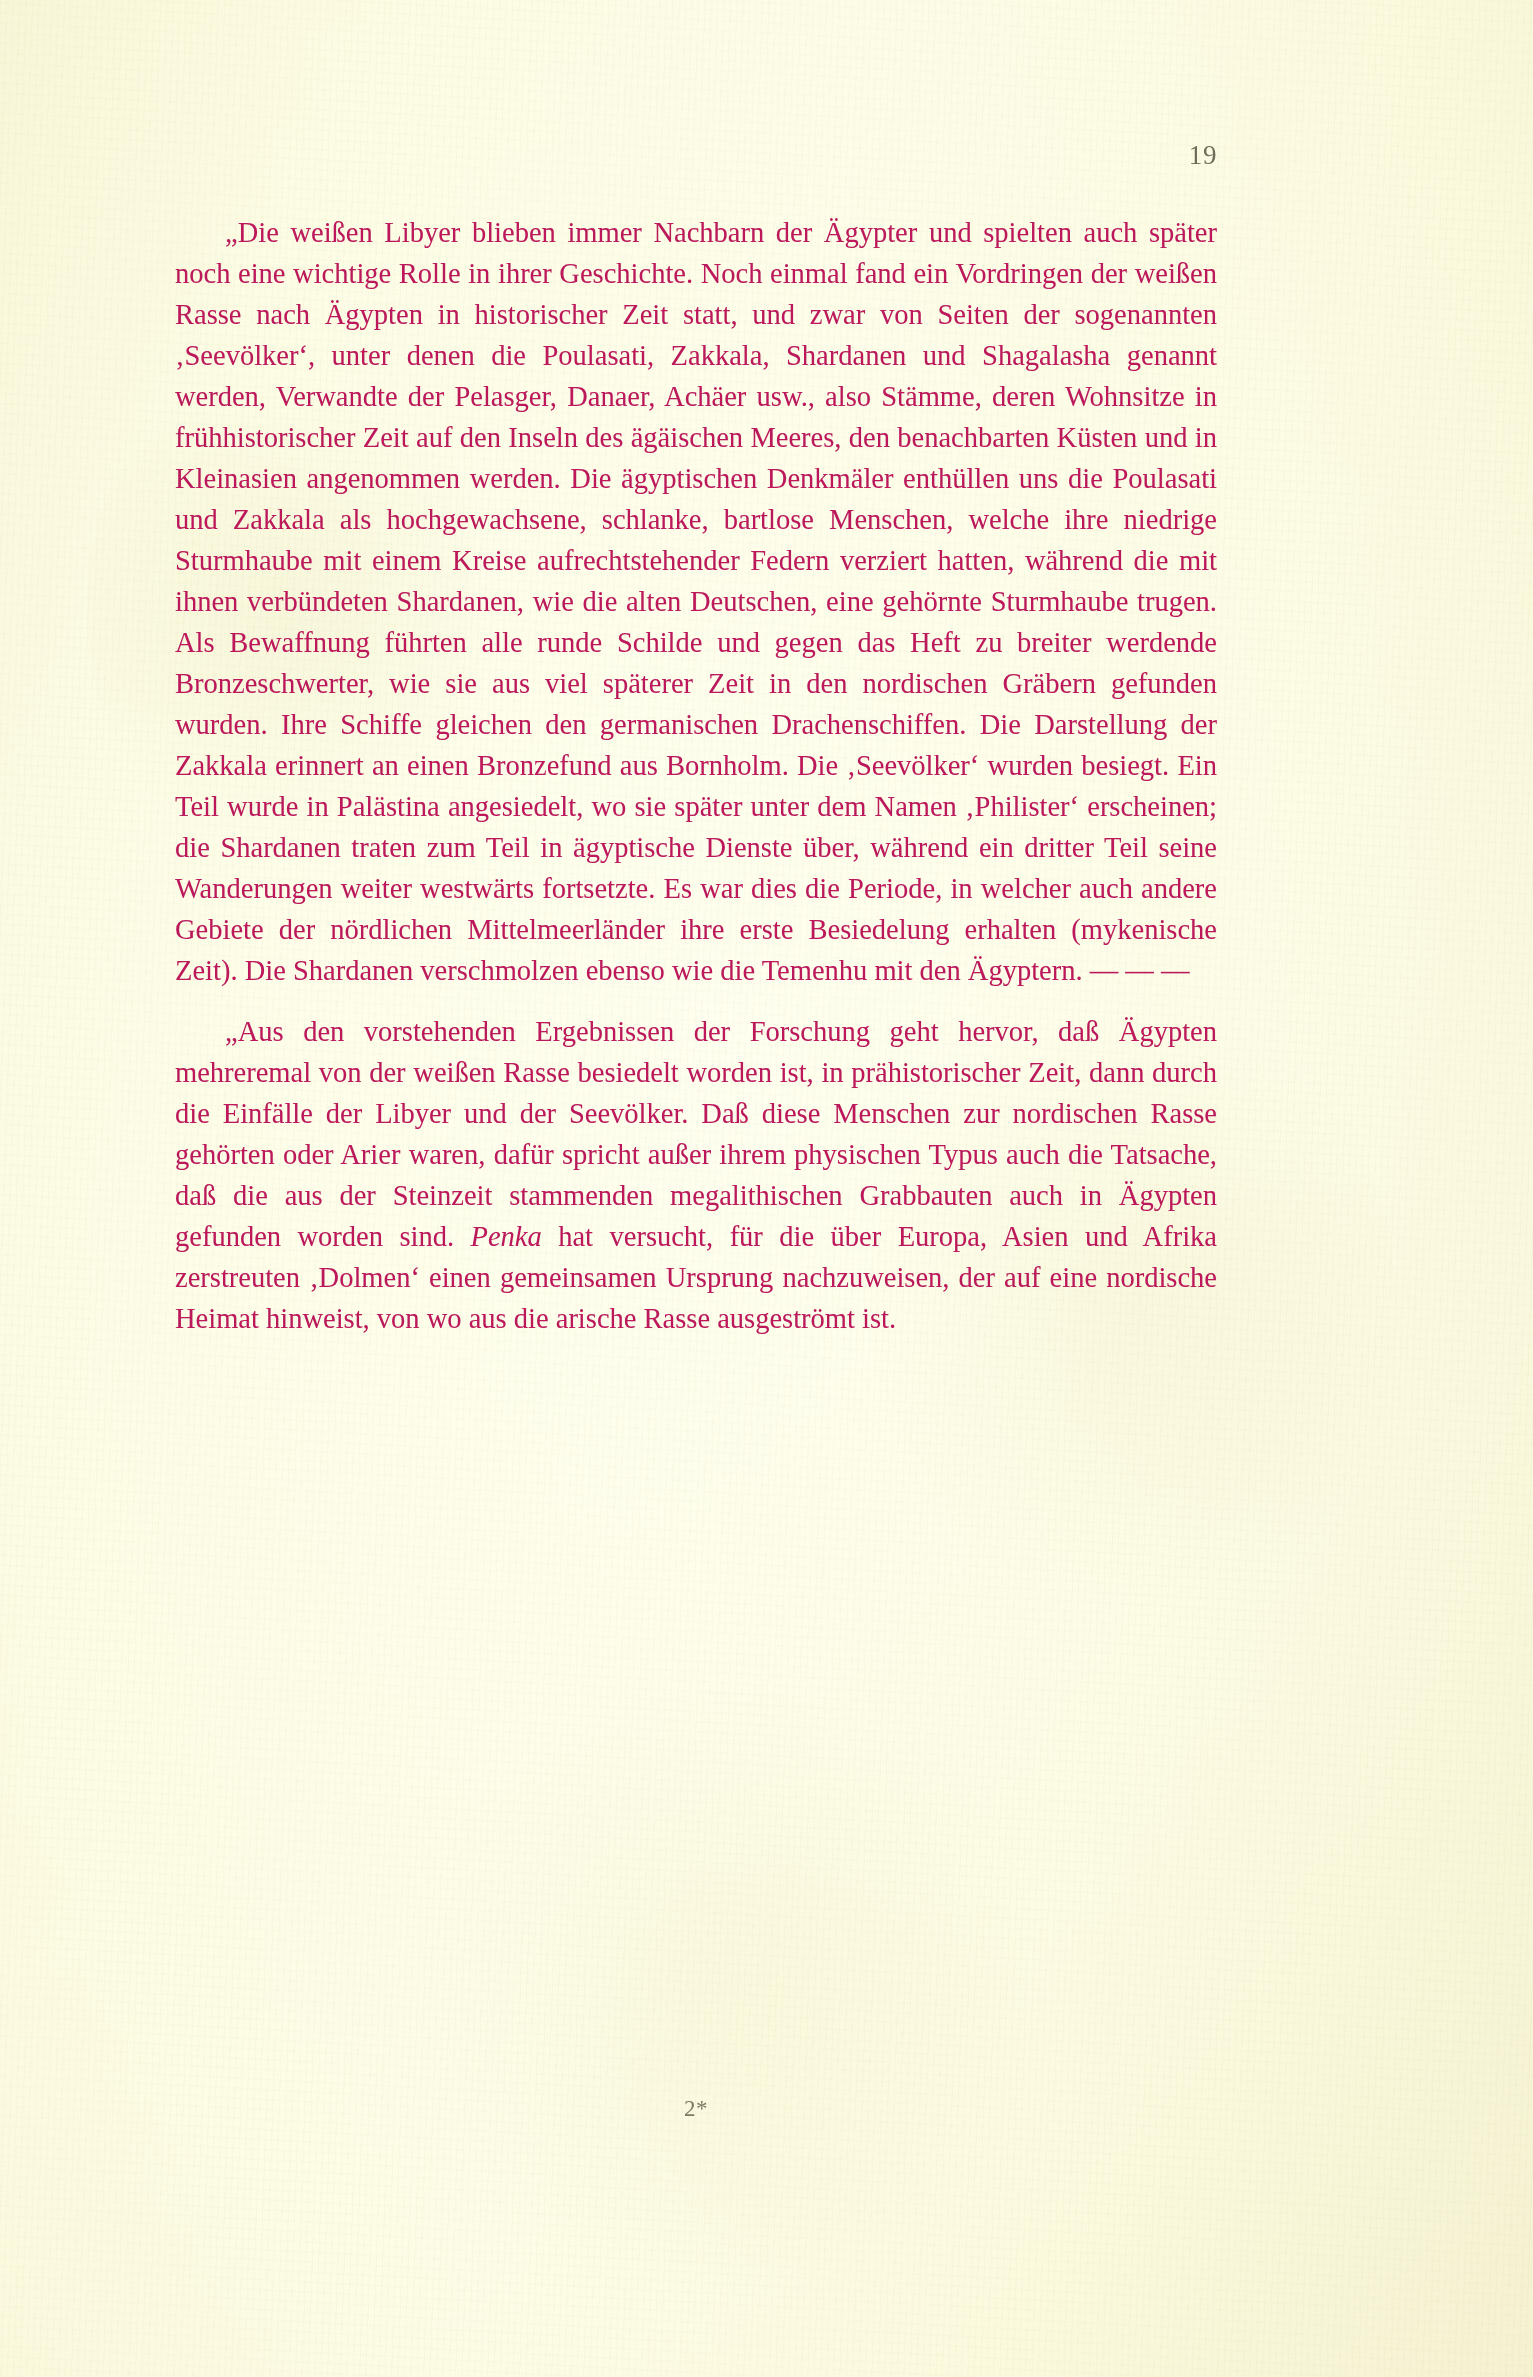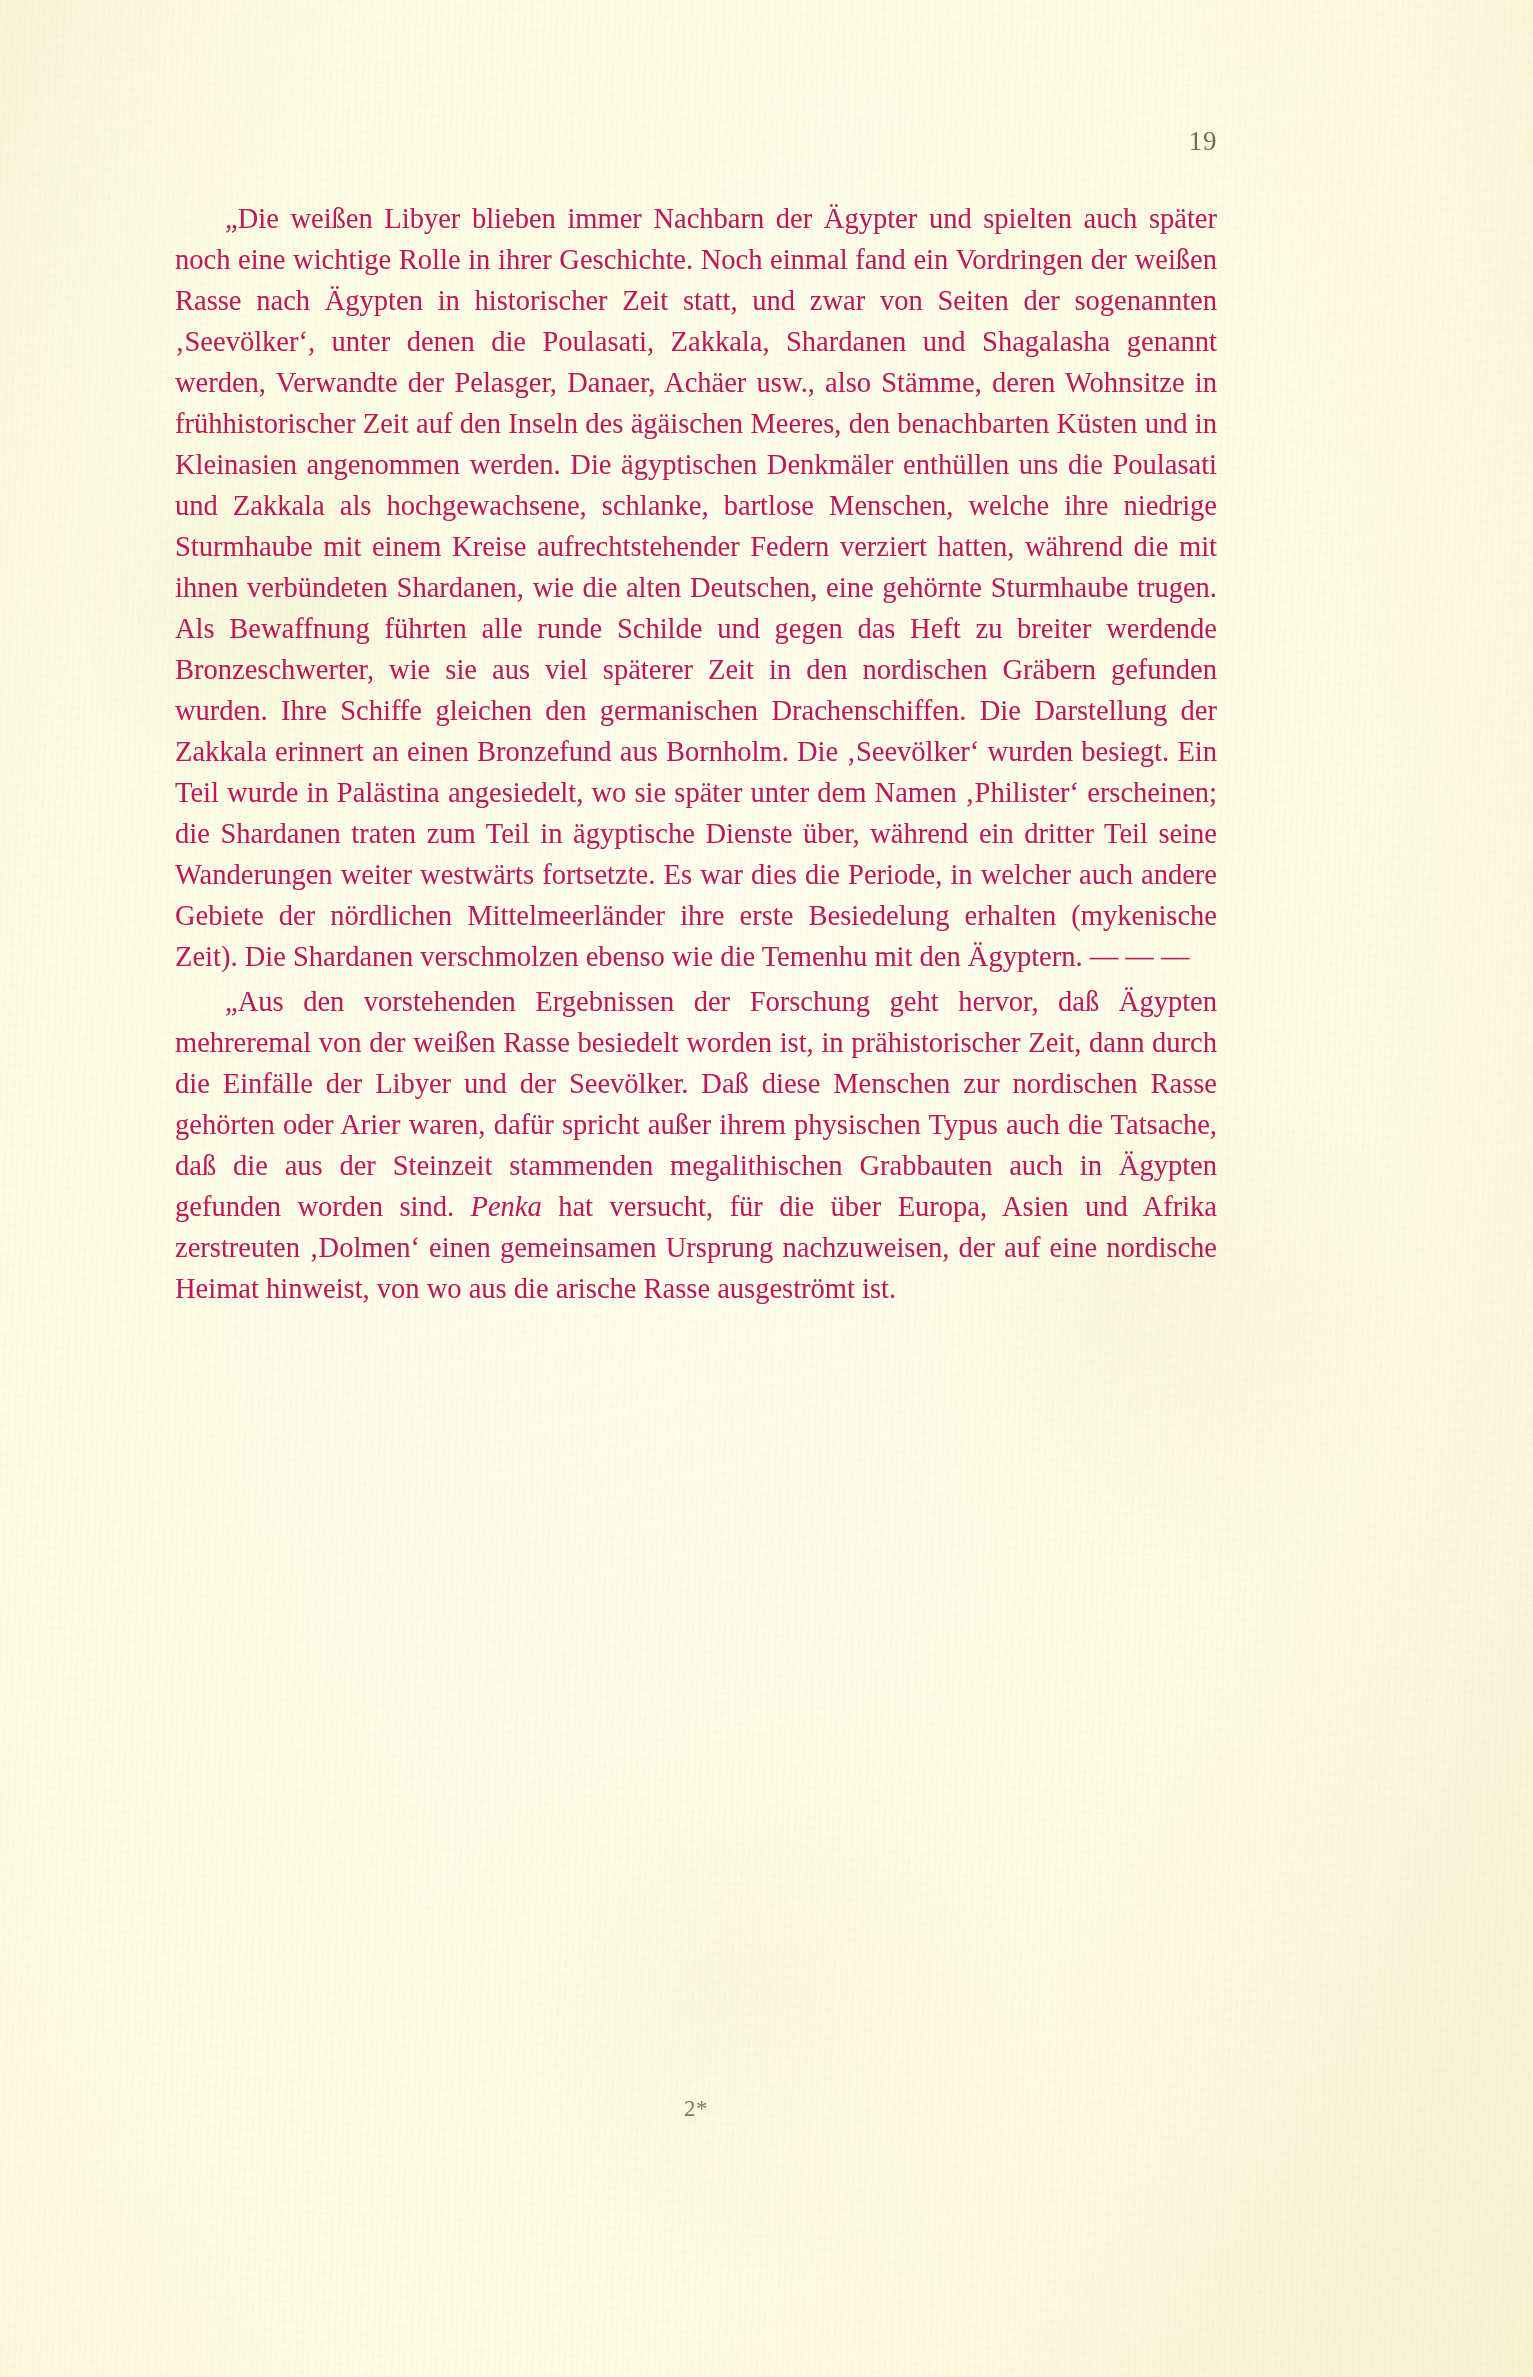--- a/index.html
+++ b/index.html
@@ -49,21 +49,21 @@
         rgba(205,200,160,0.035) 0px,
         rgba(205,200,160,0.035) 1.7px,
         rgba(255,255,255,0) 1.7px,
         rgba(255,255,255,0) 10px);
     mix-blend-mode: multiply;
   }
 
   .text-block {
     position: absolute;
     left: 175px;
-    top: 126px;
+    top: 140px;
     width: 1042px;
   }
 
   .folio {
     text-align: right;
     font-size: 27px;
     color: #6f6d59;
     letter-spacing: 0.6px;
     margin-bottom: 41px;
     font-family: "Liberation Serif", "DejaVu Serif", serif;
@@ -73,21 +73,21 @@
     text-align: justify;
     text-justify: inter-word;
     font-size: 28.5px;
     line-height: 41px;
     color: #be185d;
     text-indent: 50px;
     margin: 0;
     
     text-shadow: 0.2px 0.2px 0 rgba(120,116,90,0.20);
   }
-  .para + .para { margin-top: 4px; }
+  .para + .para { margin-top: 20px; }
 
   .para em {
     font-style: italic;
   }
 
   .signature {
     position: absolute;
     left: 175px;
     top: 2096px;
     width: 1042px;

